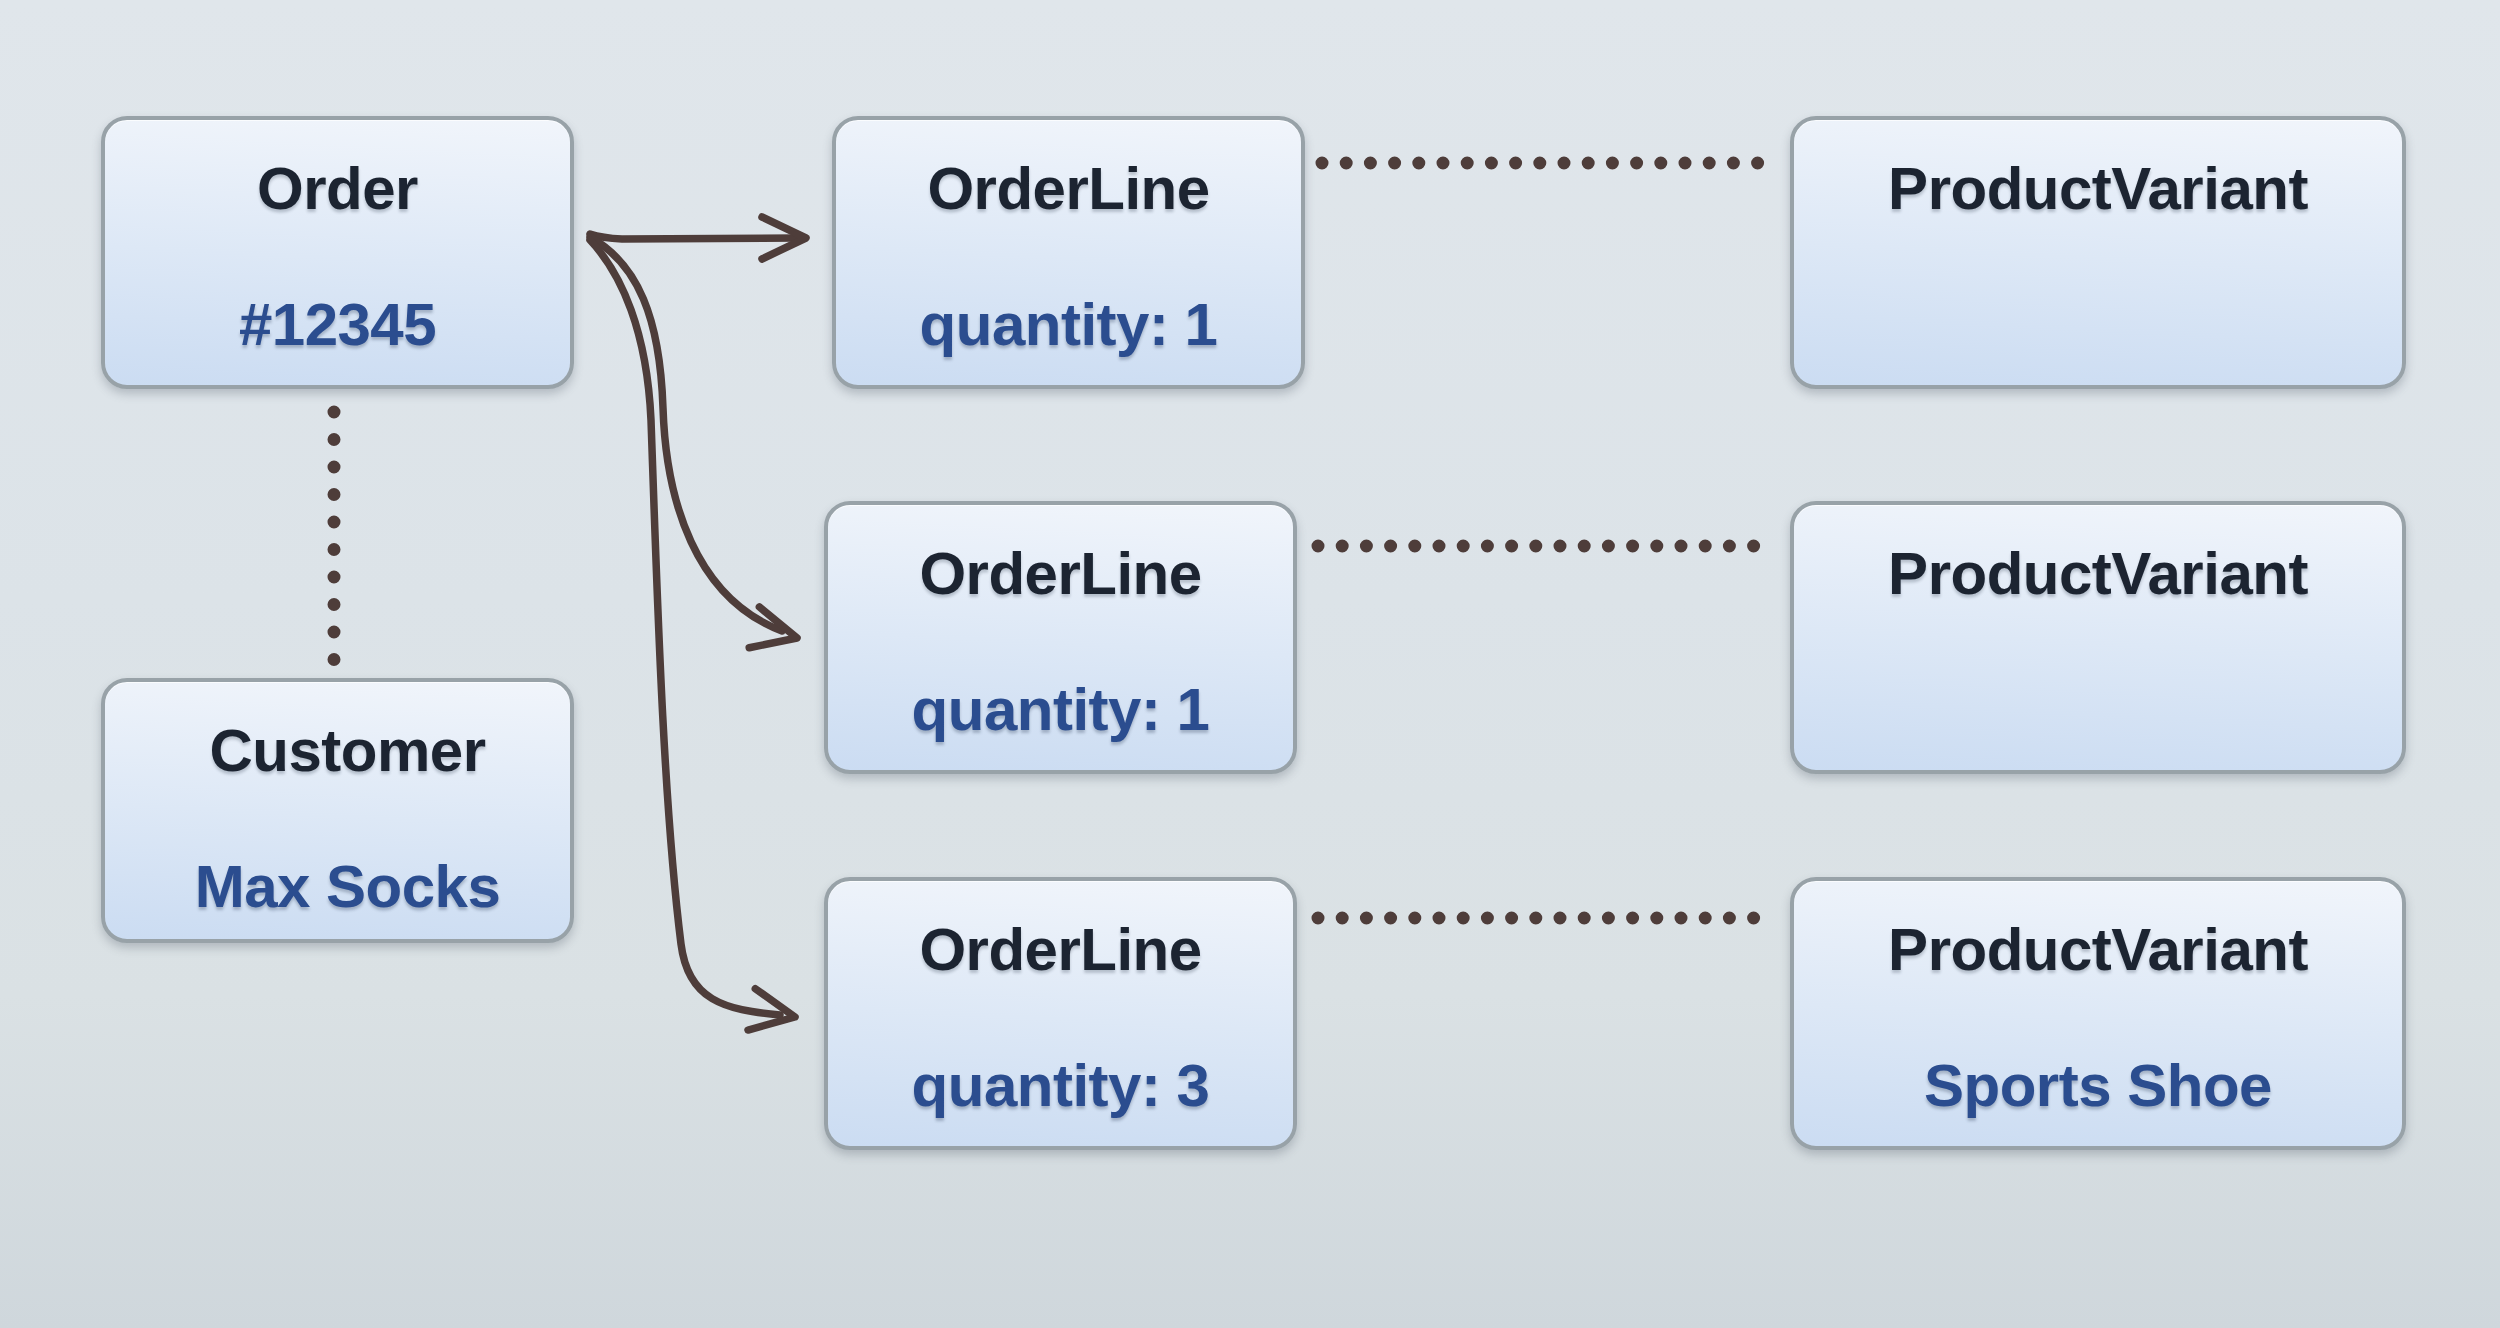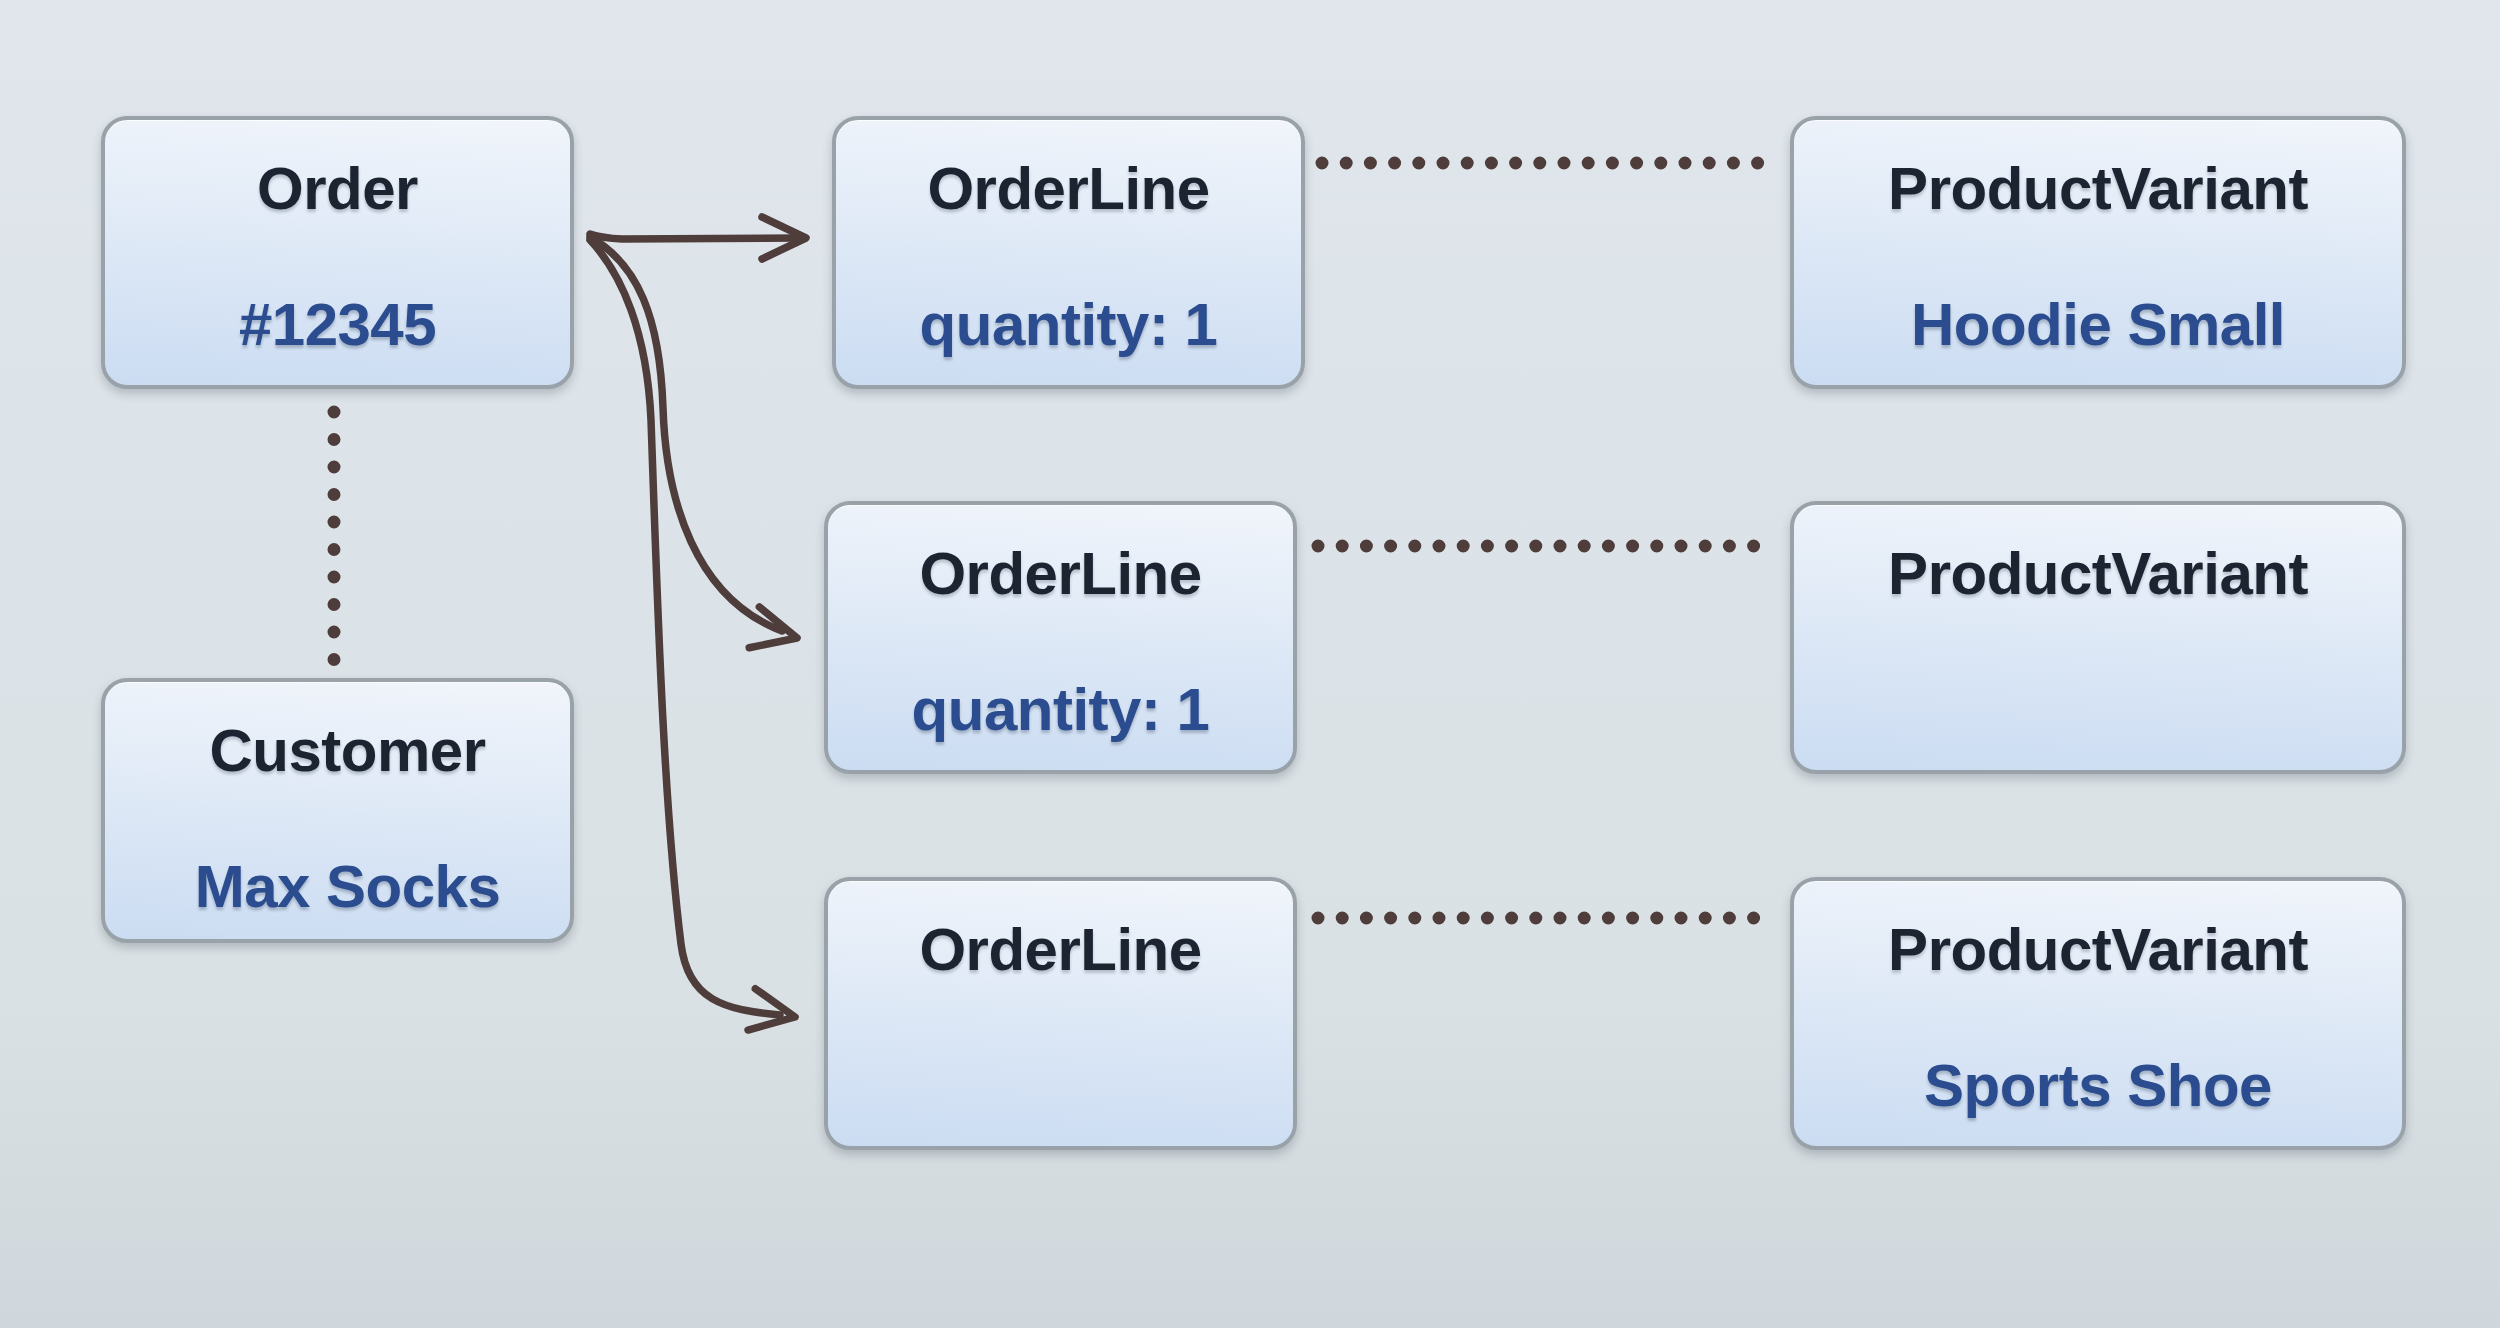--- a/index.html
+++ b/index.html
@@ -136,25 +136,25 @@
     <span class="node-label">quantity: 1</span>
   </div>
 
   <div class="node" id="node-orderline-2">
     <span class="node-type">OrderLine</span>
     <span class="node-label">quantity: 1</span>
   </div>
 
   <div class="node" id="node-orderline-3">
     <span class="node-type">OrderLine</span>
+    <span class="node-label">quantity: 3</span>
   </div>
 
   <div class="node" id="node-productvariant-1">
     <span class="node-type">ProductVariant</span>
-    <span class="node-label">Hoodie Small</span>
   </div>
 
   <div class="node" id="node-productvariant-2">
     <span class="node-type">ProductVariant</span>
   </div>
 
   <div class="node" id="node-productvariant-3">
     <span class="node-type">ProductVariant</span>
     <span class="node-label">Sports Shoe</span>
   </div>

